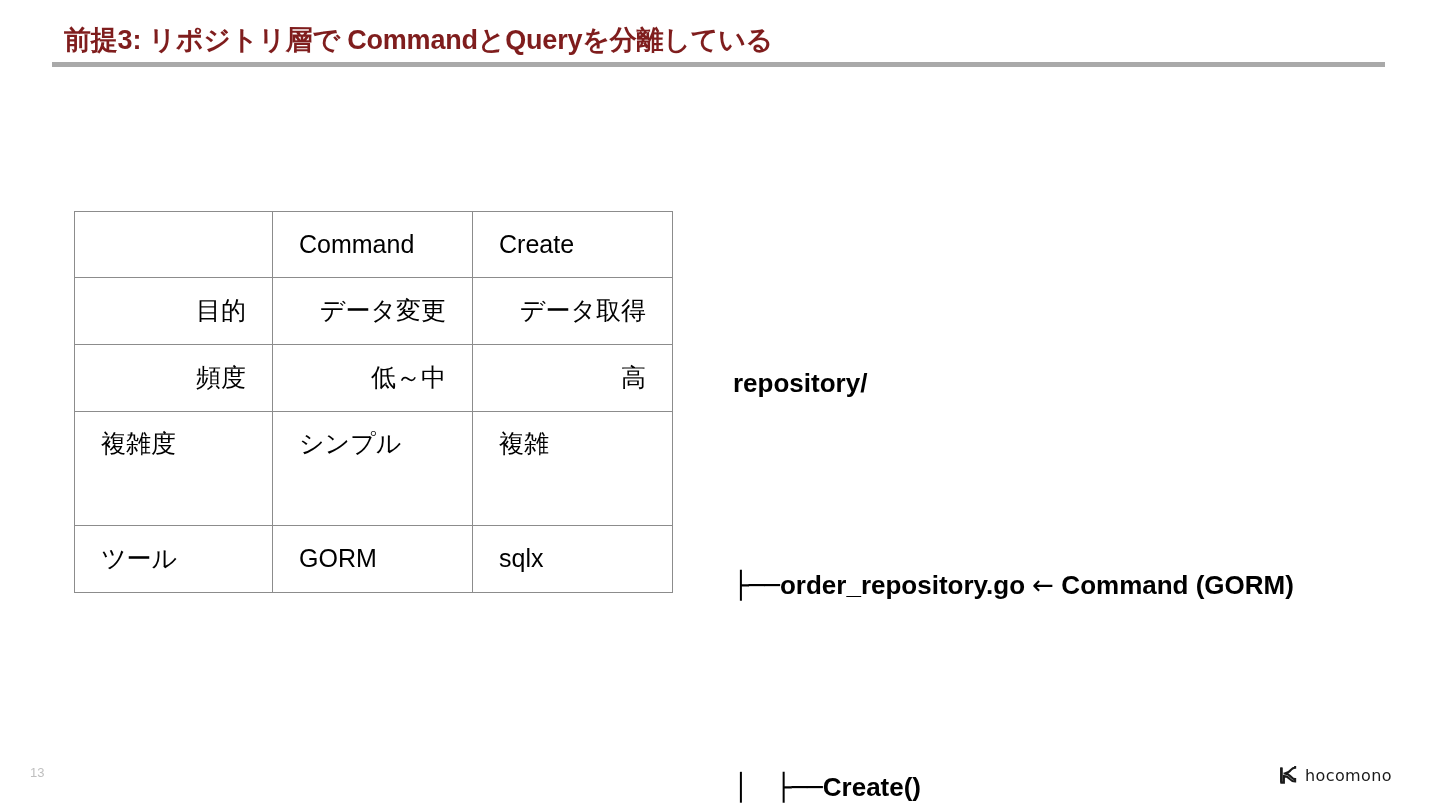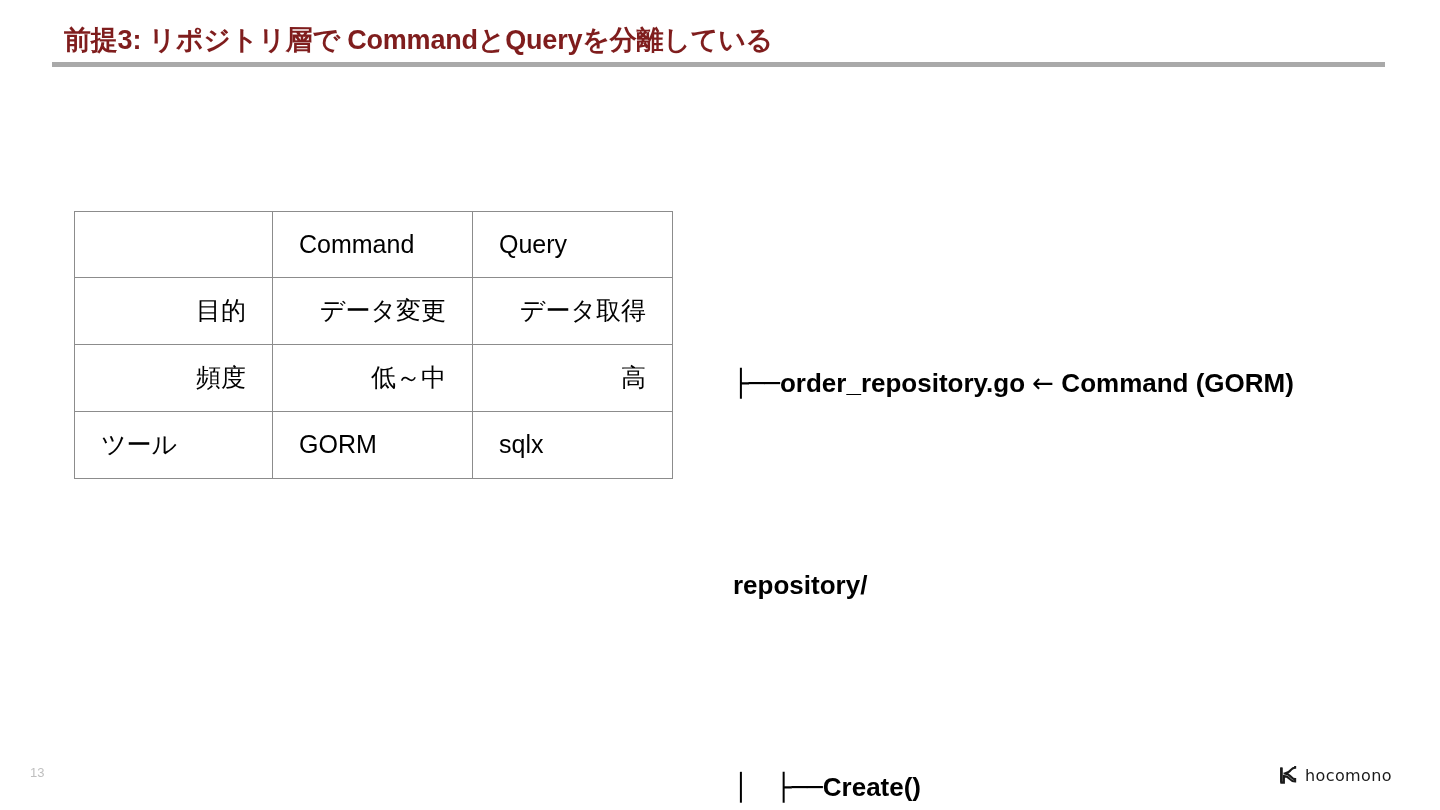--- a/index.html
+++ b/index.html
@@ -148,45 +148,50 @@
   <table class="cmp-table">
     <colgroup>
       <col class="c0">
         <col class="c1">
         <col class="c2">
     </colgroup>
     <tbody>
       <tr class="r-head">
         <td class="empty"></td>
         <td>Command</td>
-        <td>Query</td>
+        <td>Create</td>
       </tr>
       <tr class="r-1">
         <td>目的</td>
         <td>データ変更</td>
         <td>データ取得</td>
       </tr>
       <tr class="r-2">
         <td>頻度</td>
         <td>低～中</td>
         <td>高</td>
       </tr>
+      <tr class="r-3">
+        <td>複雑度</td>
+        <td>シンプル</td>
+        <td>複雑</td>
+      </tr>
       <tr class="r-4">
         <td>ツール</td>
         <td>GORM</td>
         <td>sqlx</td>
       </tr>
     </tbody>
   </table>
 
   <div class="tree">
 
+    <span class="line"><span>repository/</span></span>
+
     <span class="line"><span class="glyph">├──</span><span>order_repository.go</span><span> </span><span class="arrow">←</span><span> </span><span>Command (GORM)</span></span>
-
-    <span class="line"><span>repository/</span></span>
 
     <span class="line"><span class="glyph">│   ├──</span><span>Create()</span></span>
 
     
 
     
 
     
 
     

